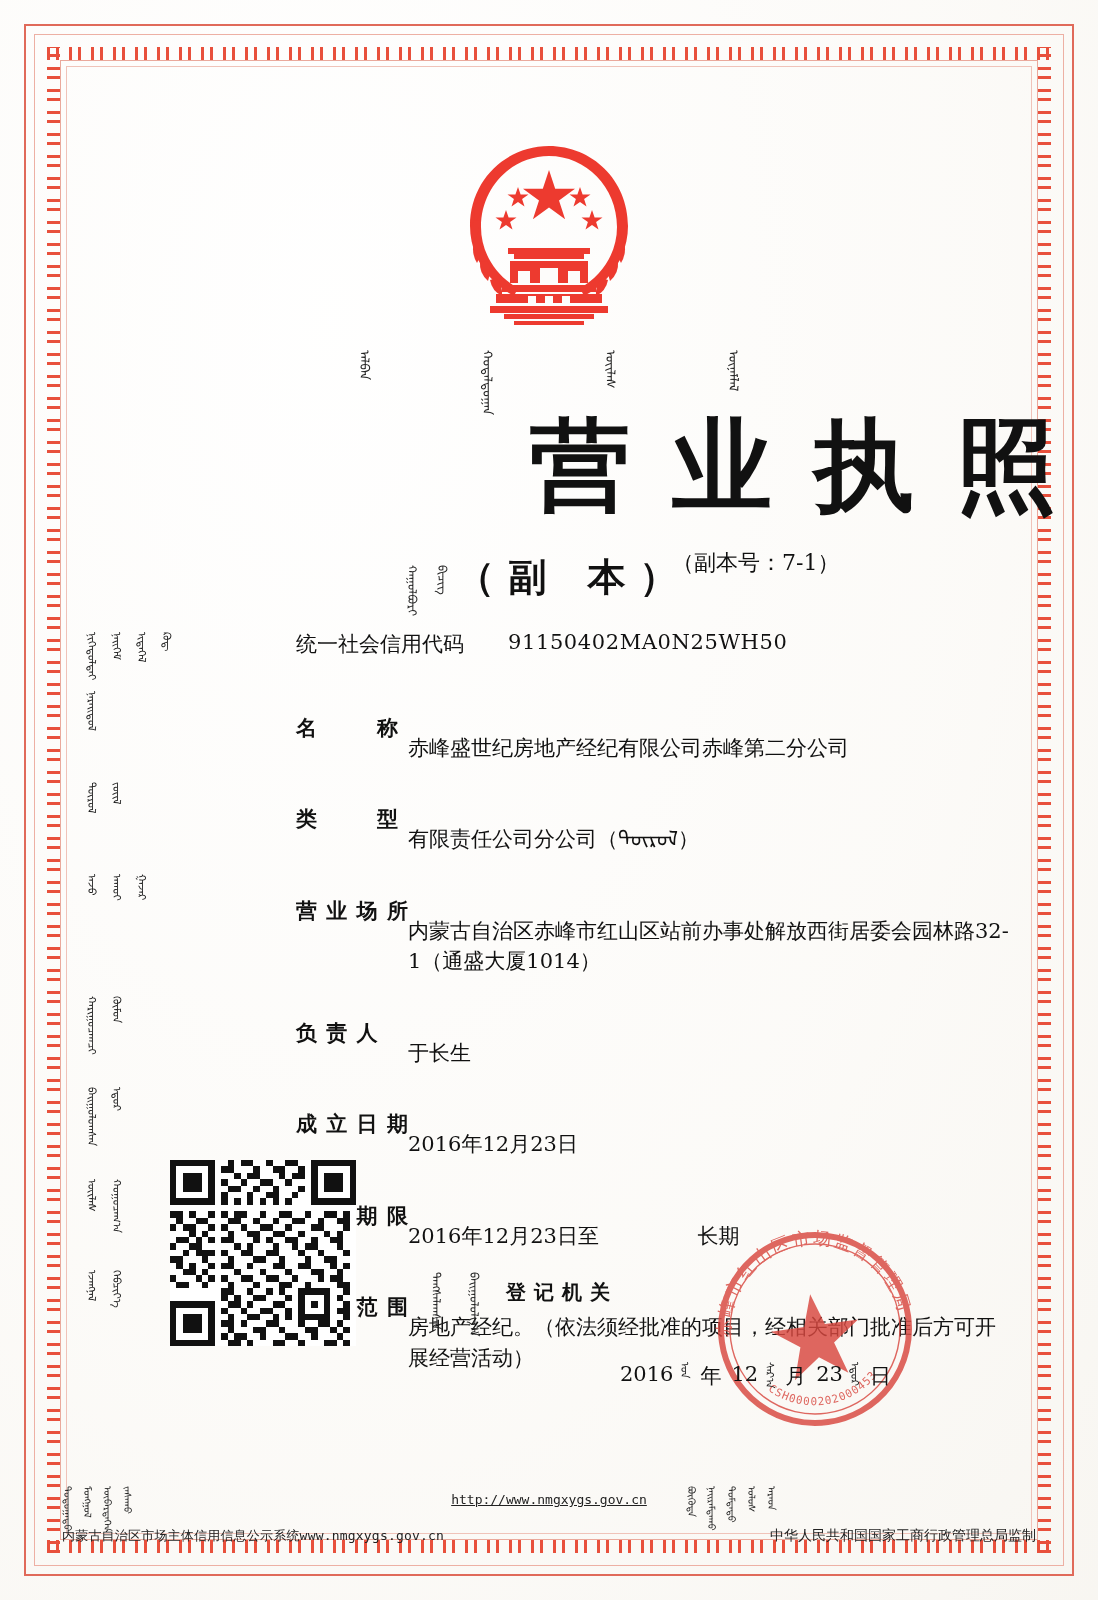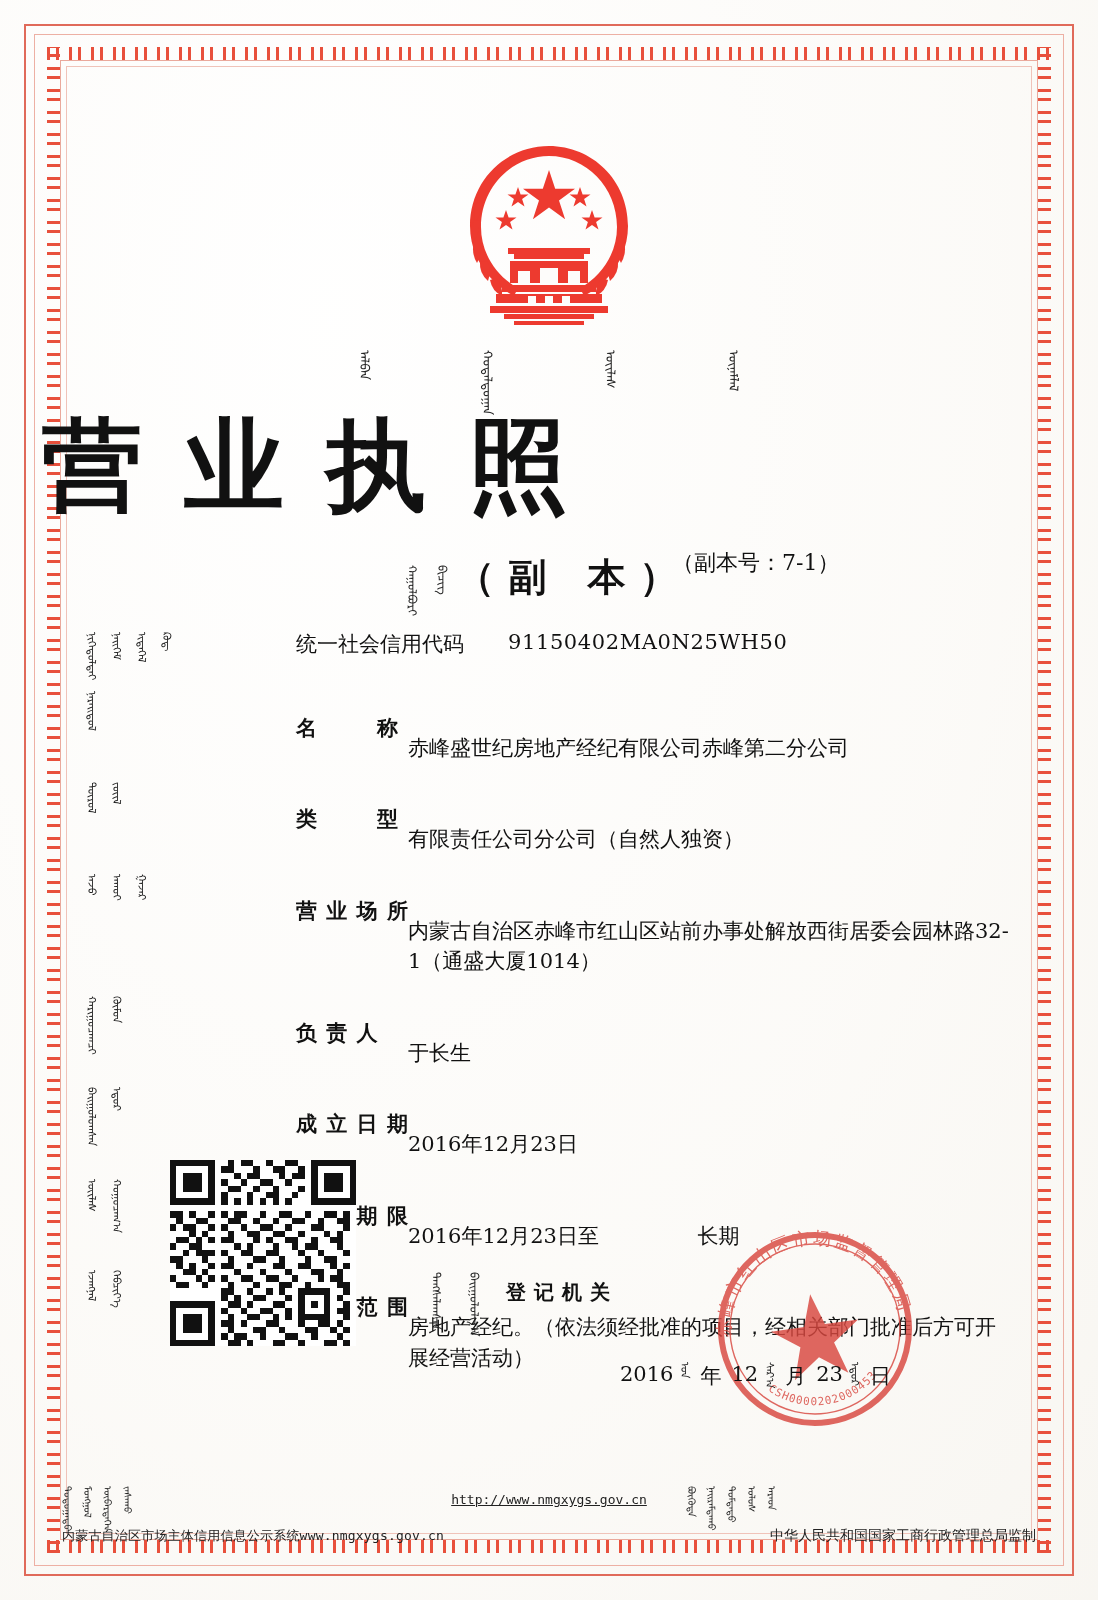--- a/index.html
+++ b/index.html
@@ -115,21 +115,21 @@
   }
   .title-mong-row .mong-v {
     font-size: 13px;
     height: 46px;
   }
 
   .main-title {
     position: absolute;
     top: 410px;
     left: 0; right: 0;
-    text-align: left;
+    text-align: right;
     font-family: "DejaVu Serif", serif;
     font-weight: 700;
     font-size: 100px;
     letter-spacing: 42px;
     text-indent: 42px;
     color: #111;
     line-height: 1.1;
   }
 
   .副本-row {
@@ -432,21 +432,21 @@
       <span class="row-label">名　　称</span>
       <span class="row-value">赤峰盛世纪房地产经纪有限公司赤峰第二分公司</span>
     </div>
 
     <div class="row">
       <span class="row-mong">
         <span class="mong-v">ᠲᠥᠷᠥᠯ</span>
         <span class="mong-v">ᠵᠦᠢᠯ</span>
       </span>
       <span class="row-label">类　　型</span>
-      <span class="row-value">有限责任公司分公司（自然人独资）</span>
+      <span class="row-value">有限责任公司分公司（ᠲᠥᠷᠥᠯ）</span>
     </div>
 
     <div class="row">
       <span class="row-mong">
         <span class="mong-v">ᠠᠵᠤ</span>
         <span class="mong-v">ᠠᠬᠤᠢ</span>
         <span class="mong-v">ᠭᠠᠵᠠᠷ</span>
       </span>
       <span class="row-label wide">营 业 场 所</span>
       <span class="row-value">内蒙古自治区赤峰市红山区站前办事处解放西街居委会园林路32-1（通盛大厦1014）</span>

